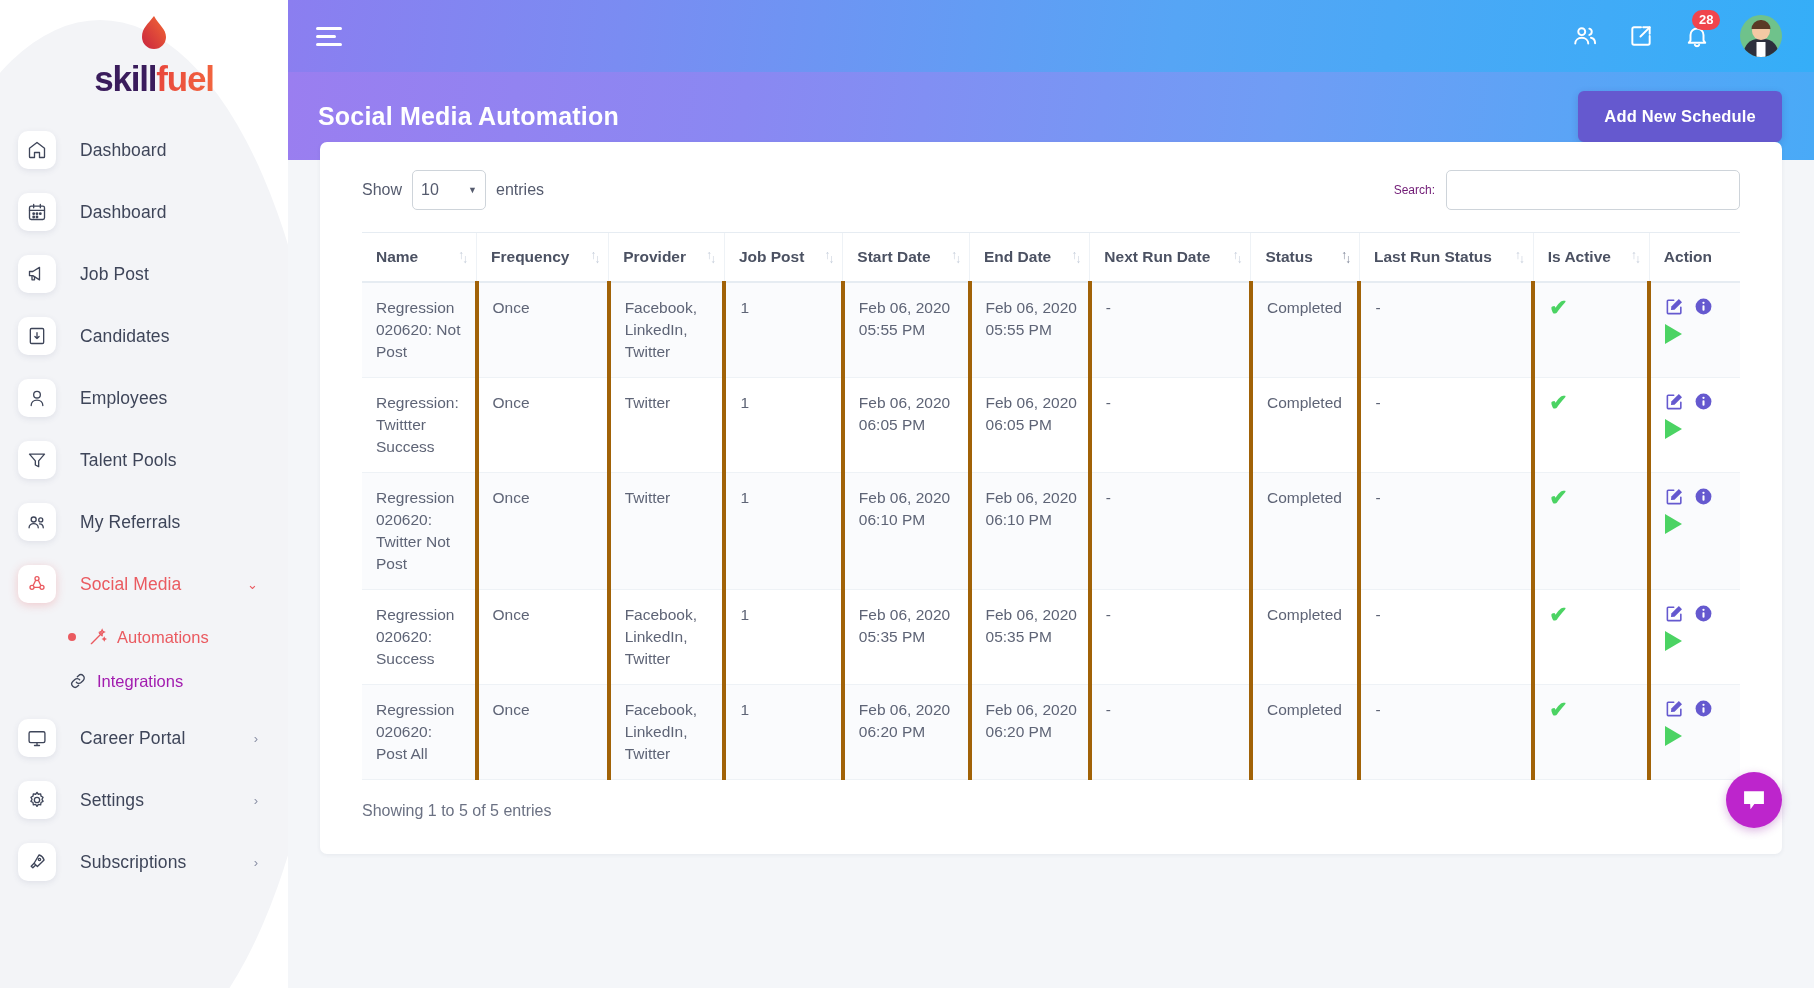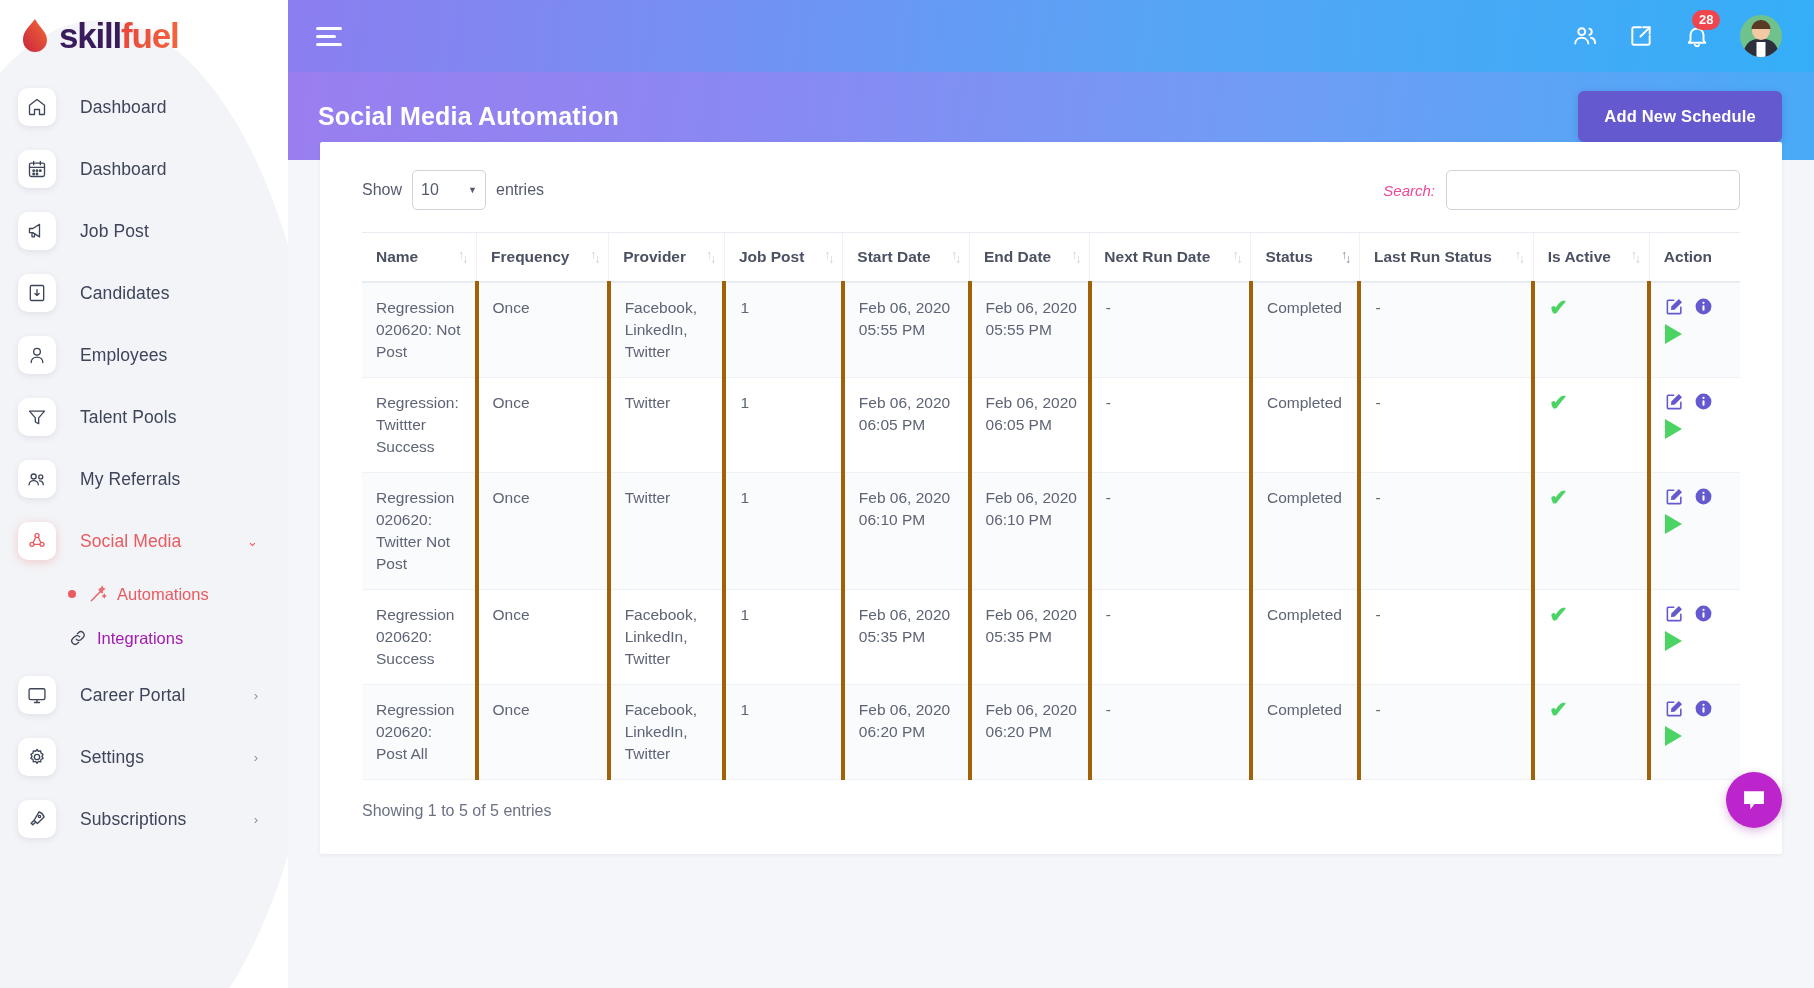--- a/index.html
+++ b/index.html
@@ -24,20 +24,21 @@
     width: 460px; height: 1060px;
     background: #f3f4f7;
     border-radius: 50%;
     z-index: 0;
   }
   .sidebar-inner { position: relative; z-index: 1; }
 
   .logo-row {
     display: flex; align-items: center; gap: 9px;
     padding: 16px 0 14px 20px;
+    flex-direction: column;
   }
   .flame { width: 30px; height: 34px; }
   .logo-text { font-size: 35px; font-weight: bold; letter-spacing: -1.2px; }
   .logo-skill { color: #3a1c5c; }
   .logo-fuel {
     background: linear-gradient(100deg, #e8453c, #f2663f);
     -webkit-background-clip: text; background-clip: text; color: transparent;
   }
 
   .nav { padding: 6px 0 0 0; }
@@ -137,37 +138,37 @@
     padding: 16px 26px; border-radius: 6px; cursor: pointer;
     font-family: "Liberation Sans", sans-serif;
     box-shadow: 0 2px 7px rgba(50,40,120,.2);
   }
 
   .content-area {
     flex: 1; background: #f4f6f9; position: relative;
     padding: 0 32px;
   }
   .card {
-    background: #fff; border-radius: 2px;
+    background: #fff; border-radius: 7px;
     margin-top: -18px;
     padding: 28px 42px 34px;
     box-shadow: 0 1px 4px rgba(40,50,80,.07);
   }
 
   .table-controls { display: flex; align-items: center; justify-content: space-between; }
   .show-entries { display: flex; align-items: center; gap: 10px; font-size: 16px; color: #555b6e; }
   .select-box {
     border: 1px solid #ced4da; border-radius: 5px;
     height: 40px; width: 74px; padding: 16px 8px;
     display: flex; align-items: center; justify-content: space-between;
     font-size: 16px; color: #555b6e; cursor: pointer; background: #fff;
   }
   .select-box .caret { font-size: 9px; color: #555b6e; }
   .search-wrap { display: flex; align-items: center; gap: 11px; }
-  .search-label { font-size: 15px; color: #ec4899; font-style: italic; }
+  .search-label { font-size: 12px; color: #701a75; }
   .search-input {
     width: 294px; height: 40px; border: 1px solid #ced4da;
     border-radius: 5px; padding: 0 10px; font-size: 15px;
     font-family: "Liberation Sans", sans-serif; color: #495057;
     background: #fff; outline: none;
   }
 
   table { width: 100%; border-collapse: collapse; margin-top: 22px; }
   thead th {
     text-align: left; font-size: 15.5px; color: #4b5162;

